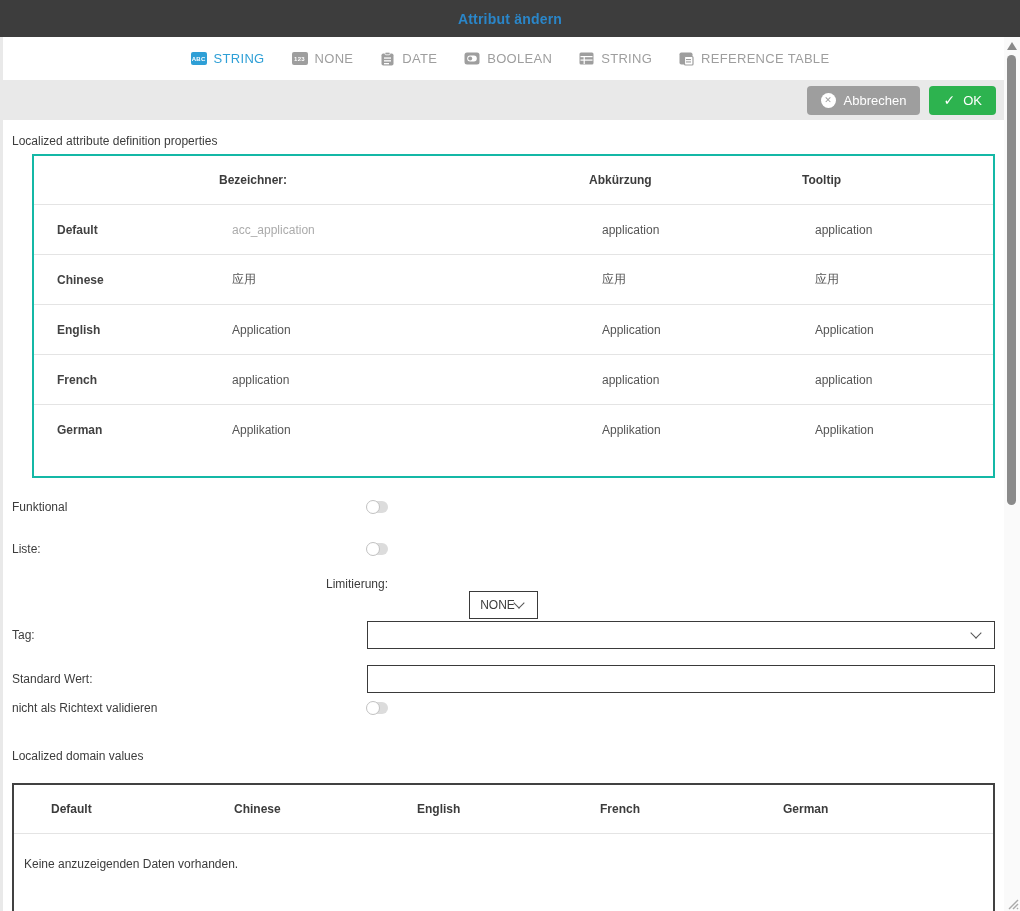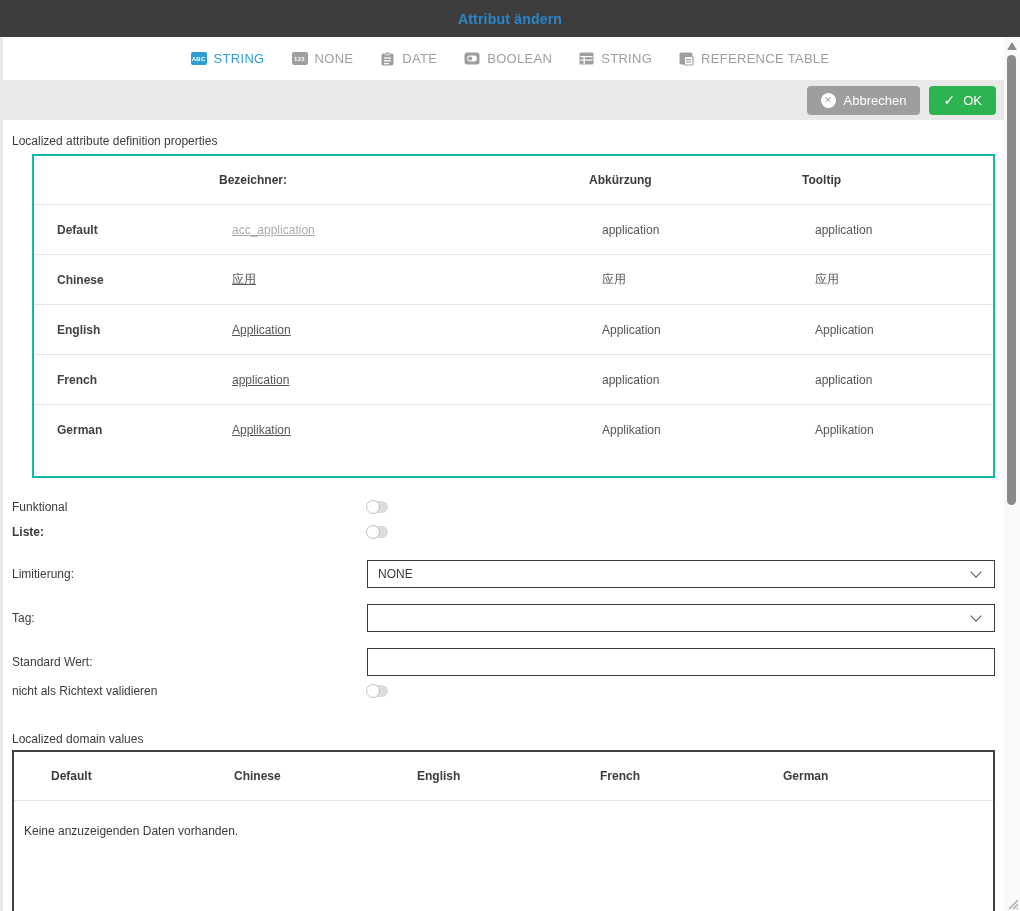--- a/index.html
+++ b/index.html
@@ -39,37 +39,37 @@
   .section-label { font-size:12px; color:#3c3c3c; margin:14px 0 6px 0; }
 
   
   .ptable { border:2px solid #14b8a6; background:#fff;margin-left:20px; }
   .prow { display:grid; grid-template-columns:173px 380px 213px auto; align-items:center;
           height:50px; border-top:1px solid #e4e4e4; }
   .prow.phead { height:48px; border-top:none; font-weight:bold; }
   .phead .hc1 { padding-left:12px; }
   .phead .hc2, .phead .hc3 { padding-left:2px; }
   .c0 { padding-left:23px; font-weight:bold; color:#424242; }
-  .c1 { padding-left:25px;text-decoration:underline; }
+  .c1 { padding-left:25px; }
   .c2, .c3 { padding-left:15px; }
   .val { color:#555; }
   .val.placeholder { color:#ababab; }
   .ptable-filler { height:22px; }
 
   
   .frow { display:flex; align-items:center; }
   .flabel { width:355px; flex:none; color:#3c3c3c; }
   .fctrl { flex:1; display:flex; align-items:center; }
   #row-funktional { margin-top:18px; height:22px; }
-  #row-liste { margin-top:3px; height:22px;font-weight:bold; }
-  #row-limitierung { margin-top:17px; height:28px; }
+  #row-liste { margin-top:20px; height:22px; }
+  #row-limitierung { margin-top:17px; height:28px;flex-direction:column; }
   #row-tag { margin-top:16px; height:28px; }
   #row-standard { margin-top:16px; height:28px; }
   #row-richtext { margin-top:4px; height:22px; }
-  #domain-label { margin-top:30px; margin-bottom:4px; }
+  #domain-label { margin-top:30px; margin-bottom:20px; }
 
   .toggle { width:21px; height:12px; border-radius:6px; background:#dcdcdc; position:relative;
             display:inline-block; cursor:pointer; }
   .knob { position:absolute; left:-1px; top:-1px; width:14px; height:14px; border-radius:50%;
           background:#fff; border:1px solid #c2c2c2; }
 
   .selectbox { width:100%; height:28px; border:1px solid #3a3a3a; background:#fff; cursor:pointer;
                display:flex; align-items:center; justify-content:space-between; padding:0 14px 0 10px;
                color:#3c3c3c; }
   .chev { width:8px; height:8px; border-left:1px solid #555; border-bottom:1px solid #555;

